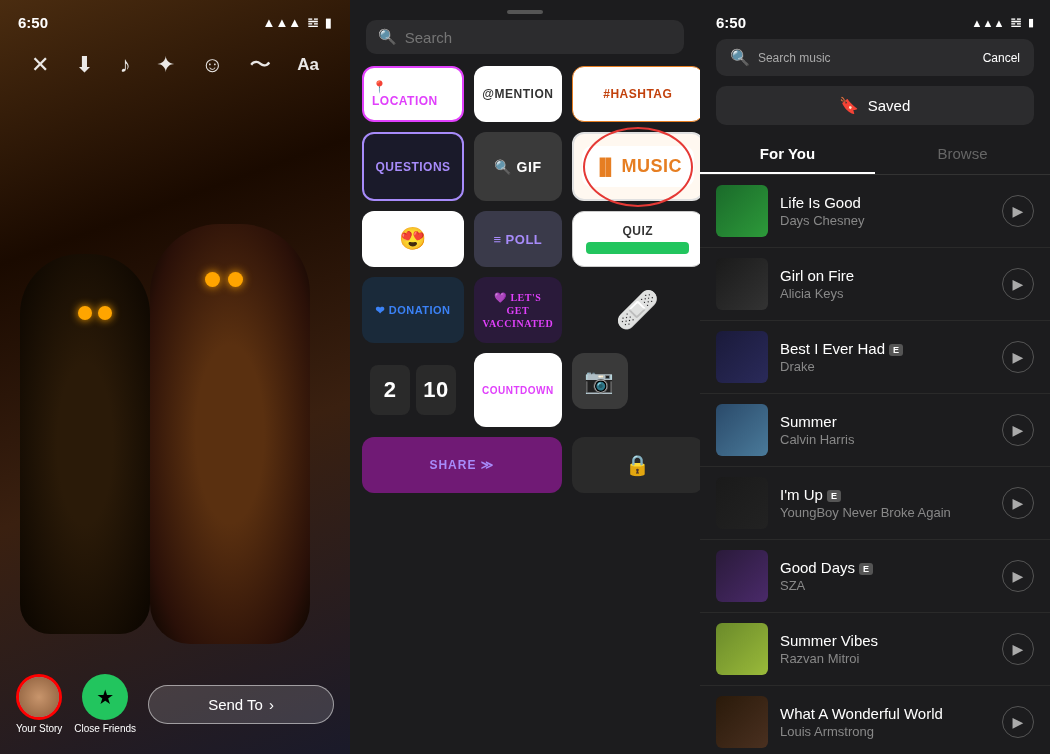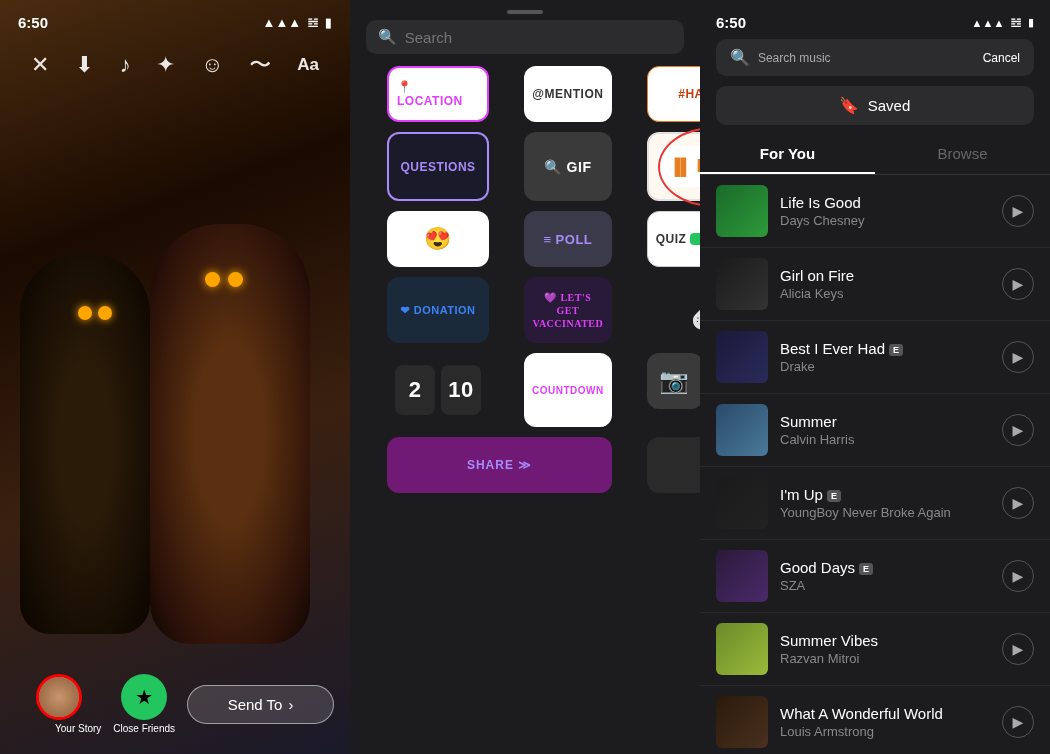--- a/index.html
+++ b/index.html
@@ -88,21 +88,21 @@
       background: #888;
       border: 3px solid red;
       overflow: hidden;
       display: flex; align-items: center; justify-content: center;
     }
     .avatar-face {
       width: 40px; height: 40px; border-radius: 50%;
       background: radial-gradient(circle, #c8956c, #8a5c3a);
     }
     .your-story-label {
-      color: #fff; font-size: 10px; text-align: center; margin-left: 39px;
+      color: #fff; font-size: 10px; text-align: center;
     }
     .close-friends-btn {
       display: flex; flex-direction: column; align-items: center; gap: 3px;
     }
     .close-friends-icon {
       width: 46px; height: 46px; border-radius: 50%;
       background: #22c55e;
       display: flex; align-items: center; justify-content: center;
       font-size: 20px;
     }
@@ -159,21 +159,20 @@
       gap: 10px;
       align-content: start;
     }
     .sticker-item {
       border-radius: 12px;
       display: flex; align-items: center; justify-content: center;
       padding: 12px 8px;
       cursor: pointer;
       font-size: 13px; font-weight: 700; letter-spacing: 0.5px;
       min-height: 56px;
-      margin-left: 25px;
     }
     .sticker-location { background: #fff; color: #e040fb; border: 2px solid #e040fb; font-size: 12px; }
     .sticker-mention { background: #fff; color: #333; font-size: 12px; }
     .sticker-hashtag { background: #fff; color: #c2410c; font-size: 12px; border: 1.5px solid #e67e22; }
     .sticker-questions { background: #1a1a2a; color: #a78bfa; border: 2px solid #a78bfa; font-size: 12px; }
     .sticker-gif { background: #3a3a3a; color: #fff; font-size: 14px; }
     .sticker-music {
       background: #fff8f0; border: 2px solid #e0e0e0;
       border-radius: 12px;
       position: relative;
@@ -372,21 +371,21 @@
     <div class="sticker-item sticker-music" style="position:relative; min-height:60px;">
       <div class="music-circle"></div>
       <div class="music-inner">
         <span style="font-size:16px; color:#e67e22;">▐▌</span>
         <span style="color:#e67e22; font-weight:700; font-size:18px;">MUSIC</span>
       </div>
     </div>
 
     <div class="sticker-item sticker-emoji">😍</div>
     <div class="sticker-item sticker-poll">≡ POLL</div>
-    <div class="sticker-item sticker-quiz" style="background:#fff;color:#333;font-size:12px;font-weight:700;flex-direction:row;gap:4px;">
+    <div class="sticker-item sticker-quiz" style="background:#fff;color:#333;font-size:12px;font-weight:700;flex-direction:column;gap:4px;">
       <span>QUIZ</span>
       <div style="width:90%;height:12px;background:#22c55e;border-radius:4px;"></div>
     </div>
 
     <div class="sticker-item sticker-donation">❤ DONATION</div>
     <div class="sticker-item sticker-vaccinated" style="background:#2a1a3a;color:#e040fb;font-size:10px;text-align:center;line-height:1.3;">
       💜 LET'S GET VACCINATED
     </div>
     <div class="sticker-item sticker-bandaid">🩹</div>
 

